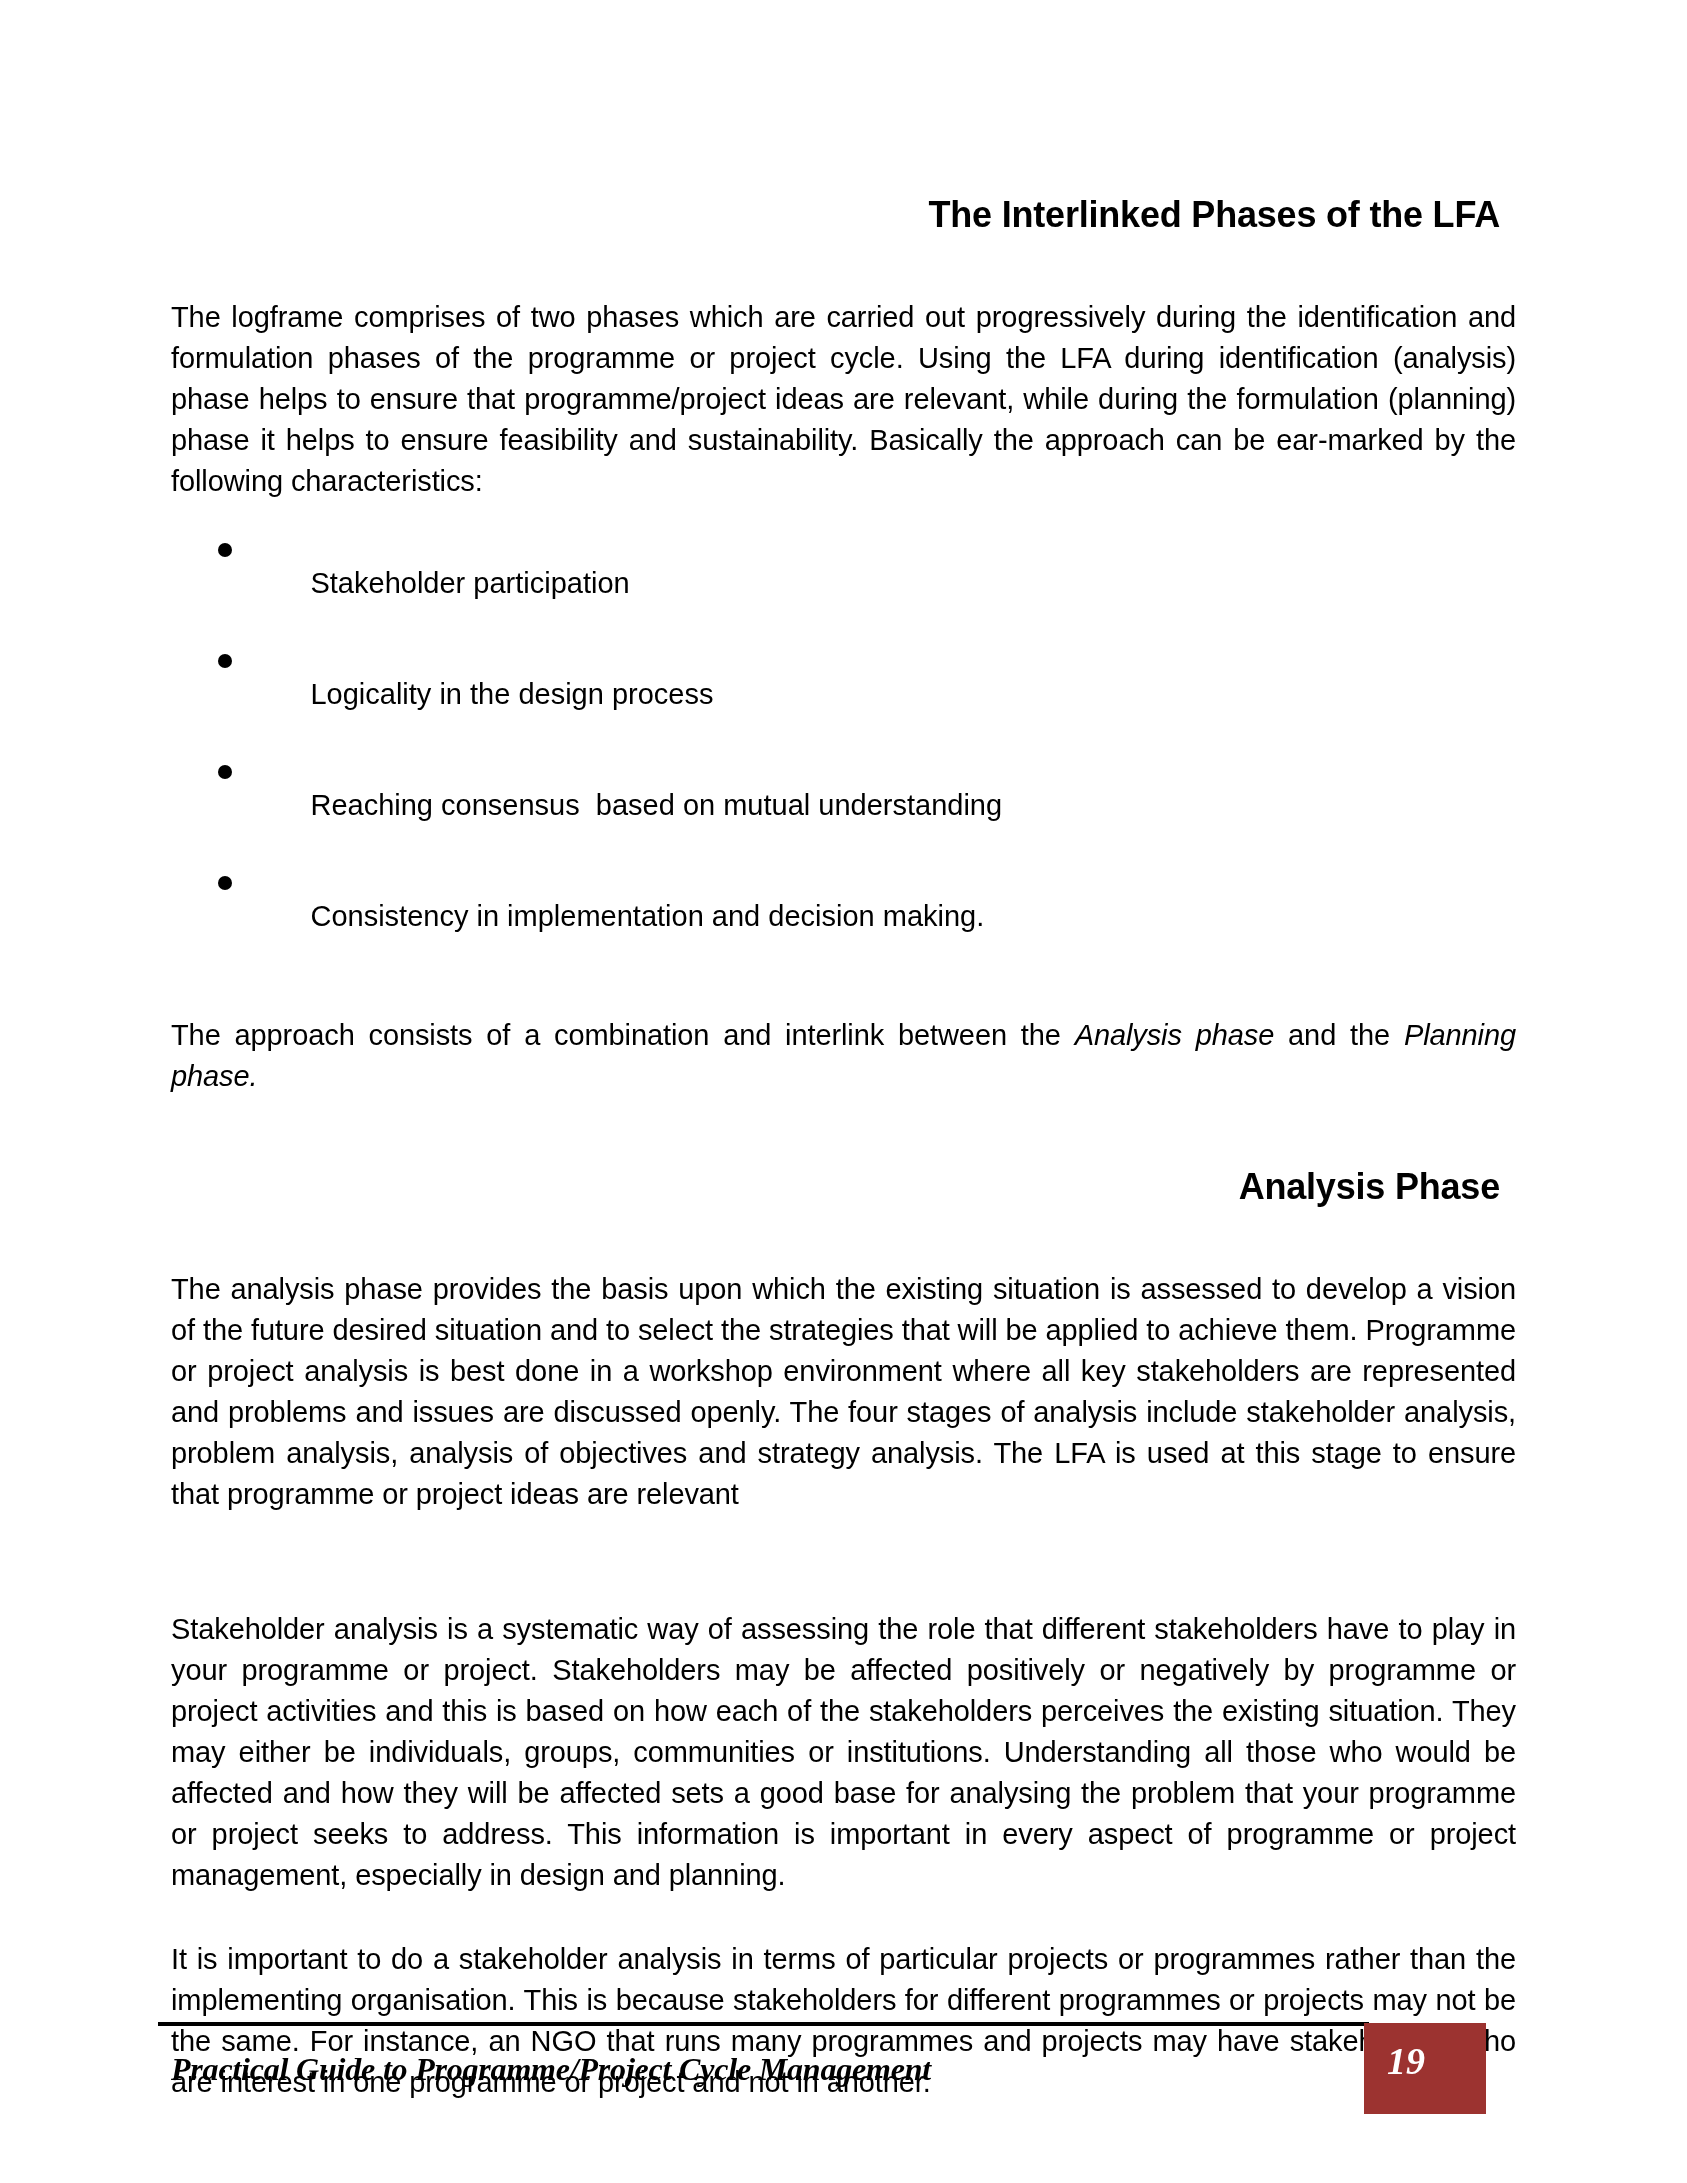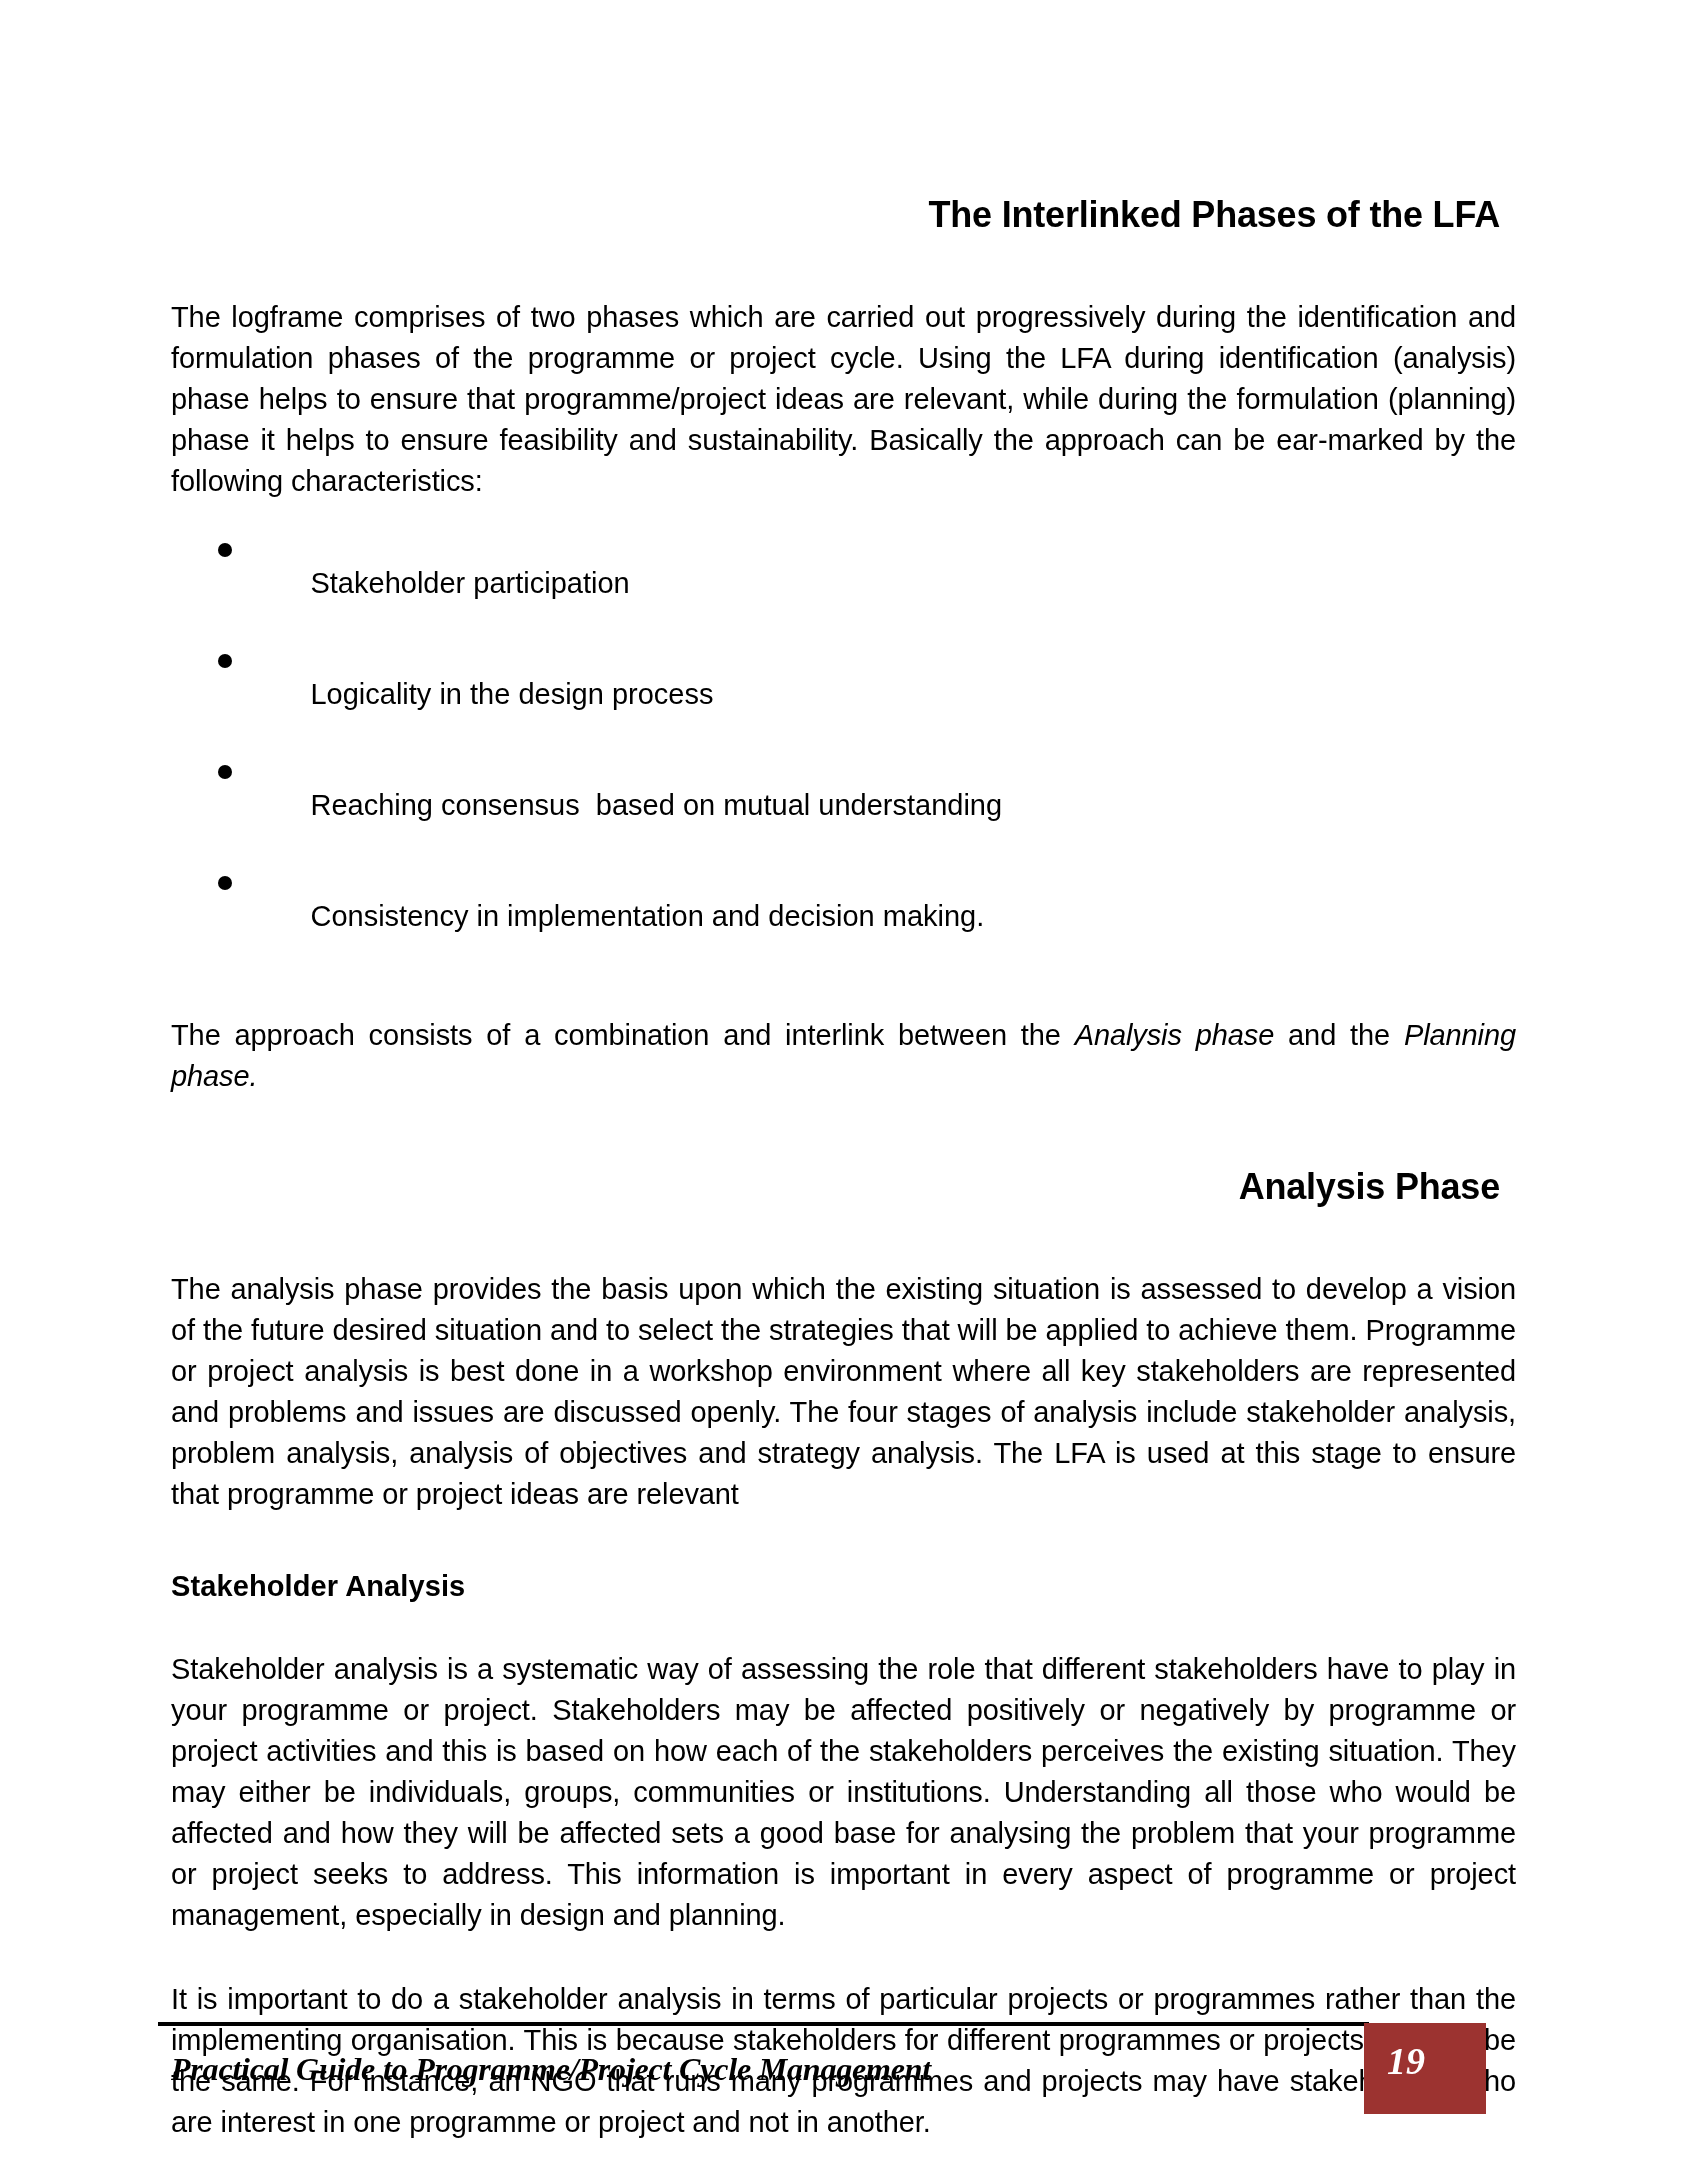--- a/index.html
+++ b/index.html
@@ -176,21 +176,20 @@
     <div class="gap-lg"></div>
 
     <h2 class="section-heading">Analysis Phase</h2>
 
     <div class="gap-md"></div>
 
     <p class="body-text">The analysis phase provides the basis upon which the existing situation is assessed to develop a vision of the future desired situation and to select the strategies that will be applied to achieve them. Programme or project analysis is best done in a workshop environment where all key stakeholders are represented and problems and issues are discussed openly. The four stages of analysis include stakeholder analysis, problem analysis, analysis of objectives and strategy analysis. The LFA is used at this stage to ensure that programme or project ideas are relevant</p>
 
     <div class="gap-lg"></div>
 
-    <h3 class="sub-heading">Stakeholder Analysis</h3>
 
     <div class="gap-md"></div>
 
     <p class="body-text">Stakeholder analysis is a systematic way of assessing the role that different stakeholders have to play in your programme or project. Stakeholders may be affected positively or negatively by programme or project activities and this is based on how each of the stakeholders perceives the existing situation. They may either be individuals, groups, communities or institutions. Understanding all those who would be affected and how they will be affected sets a good base for analysing the problem that your programme or project seeks to address. This information is important in every aspect of programme or project management, especially in design and planning.</p>
 
     <div class="gap-md"></div>
 
     <p class="body-text">It is important to do a stakeholder analysis in terms of particular projects or programmes rather than the implementing organisation. This is because stakeholders for different programmes or projects may not be the same. For instance, an NGO that runs many programmes and projects may have stakeholders who are interest in one programme or project and not in another.</p>
 
     <div class="gap-md"></div>

